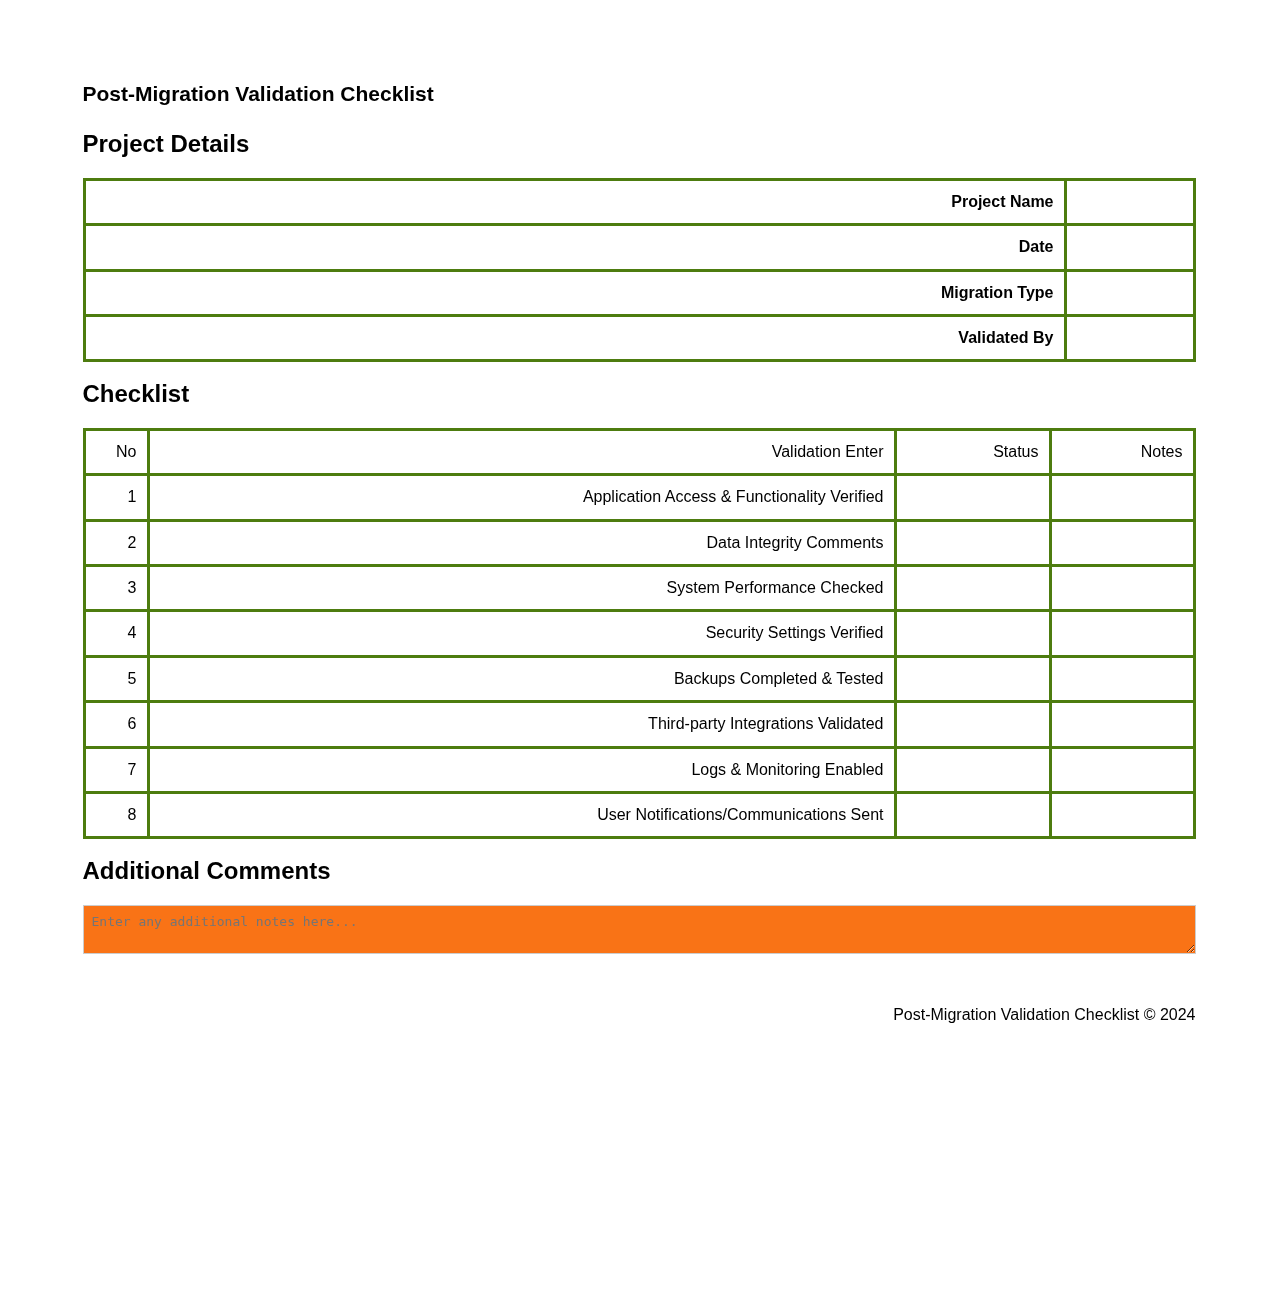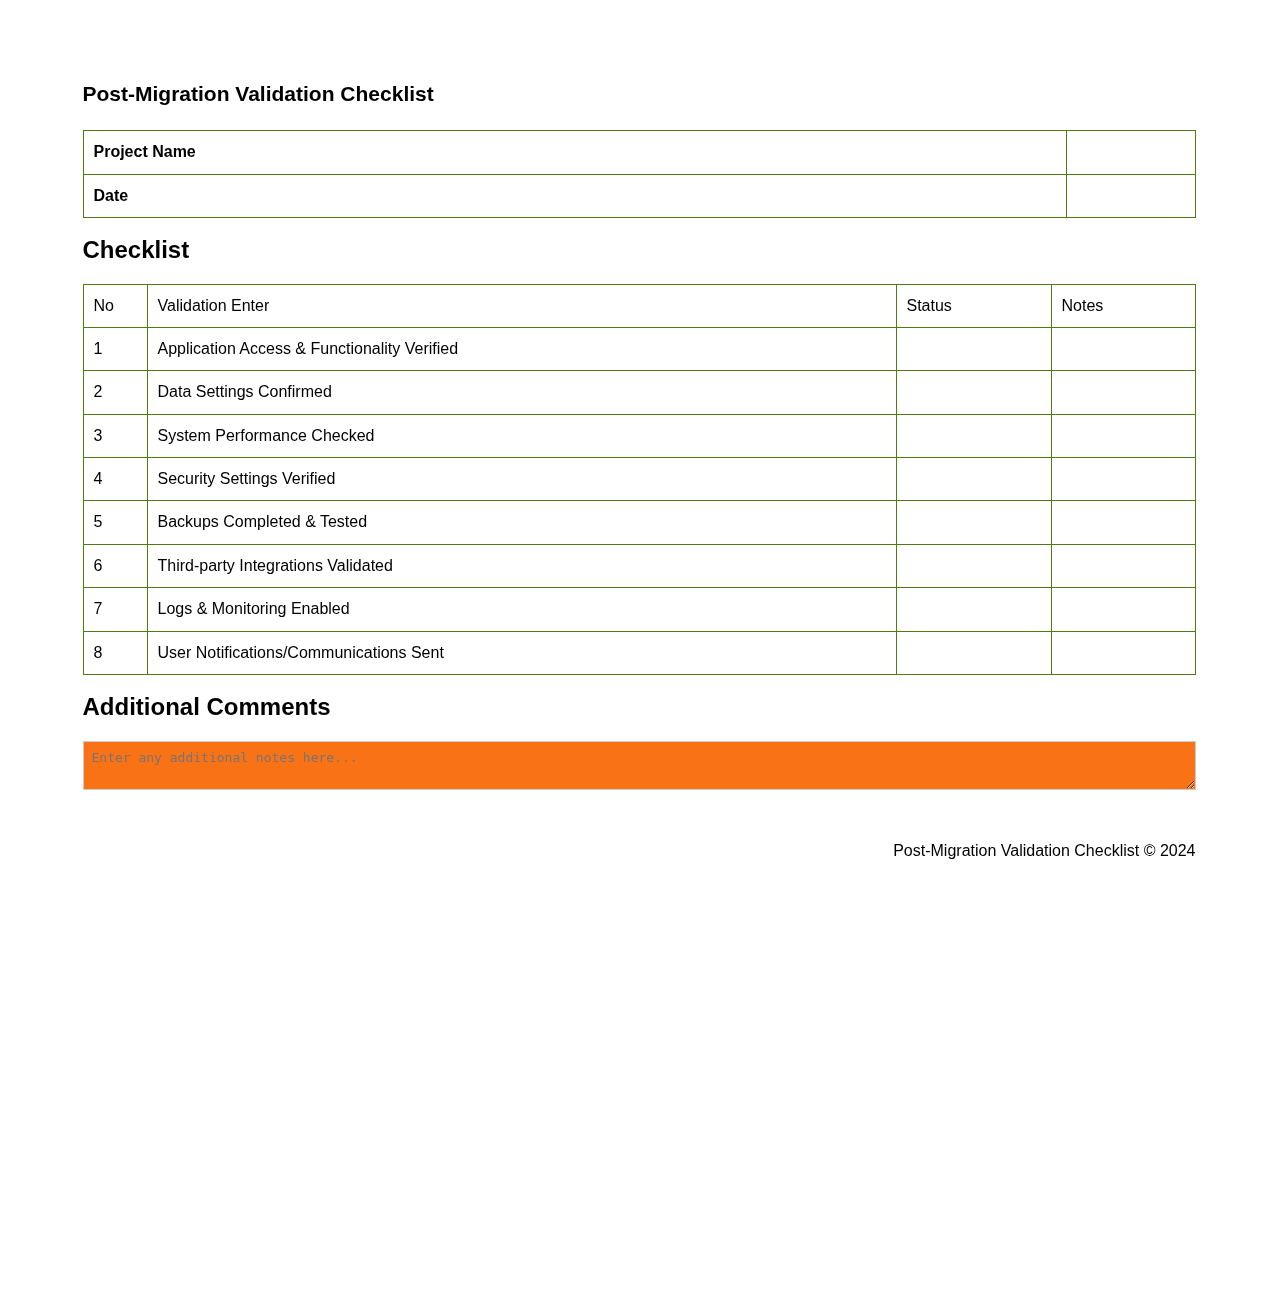--- a/index.html
+++ b/index.html
@@ -26,25 +26,25 @@
     font-weight: bold;
     margin: 18px 0 20px 0;
     line-height: 1.15;
   }
   table {
     border-collapse: collapse;
     width: 100%;
     margin: 0 0 16px 0;
   }
   th, td {
-    border: 1px solid #4d7c0f;
+    border: 3px solid #4d7c0f;
     padding: 12px 10px;
     font-size: 16px;
     line-height: 1.15;
-    text-align: left;
+    text-align: right;
     vertical-align: middle;
   }
   th { font-weight: normal; }
   .details-table td.detail-label { font-weight: bold; }
   .details-table col.col-label { width: auto; }
   .details-table col.col-value { width: 129px; }
   .checklist-table col.col-no { width: 64px; }
   .checklist-table col.col-item { width: auto; }
   .checklist-table col.col-status { width: 155px; }
   .checklist-table col.col-notes { width: 144px; }
@@ -69,33 +69,42 @@
     margin: 52px 0 40px 0;
   }
 </style>
 </head>
 <body>
 
 <div class="page">
 
   <h1 class="page-title">Post-Migration Validation Checklist</h1>
 
+  <h2 class="section-heading">Project Details</h2>
 
   <table class="details-table">
     <colgroup>
       <col class="col-label">
       <col class="col-value">
     </colgroup>
     <tbody>
       <tr>
         <td class="detail-label">Project Name</td>
         <td class="detail-value"></td>
       </tr>
       <tr>
         <td class="detail-label">Date</td>
+        <td class="detail-value"></td>
+      </tr>
+      <tr>
+        <td class="detail-label">Migration Type</td>
+        <td class="detail-value"></td>
+      </tr>
+      <tr>
+        <td class="detail-label">Validated By</td>
         <td class="detail-value"></td>
       </tr>
     </tbody>
   </table>
 
   <h2 class="section-heading">Checklist</h2>
 
   <table class="checklist-table">
     <colgroup>
       <col class="col-no">
@@ -113,21 +122,21 @@
     </thead>
     <tbody>
       <tr>
         <td>1</td>
         <td>Application Access &amp; Functionality Verified</td>
         <td></td>
         <td></td>
       </tr>
       <tr>
         <td>2</td>
-        <td>Data Settings Confirmed</td>
+        <td>Data Integrity Comments</td>
         <td></td>
         <td></td>
       </tr>
       <tr>
         <td>3</td>
         <td>System Performance Checked</td>
         <td></td>
         <td></td>
       </tr>
       <tr>

